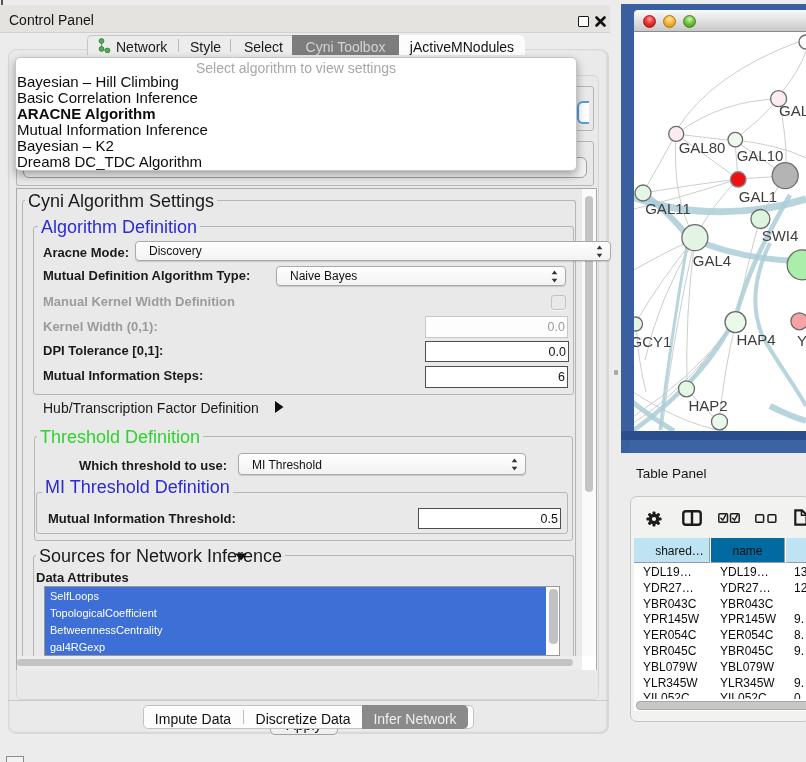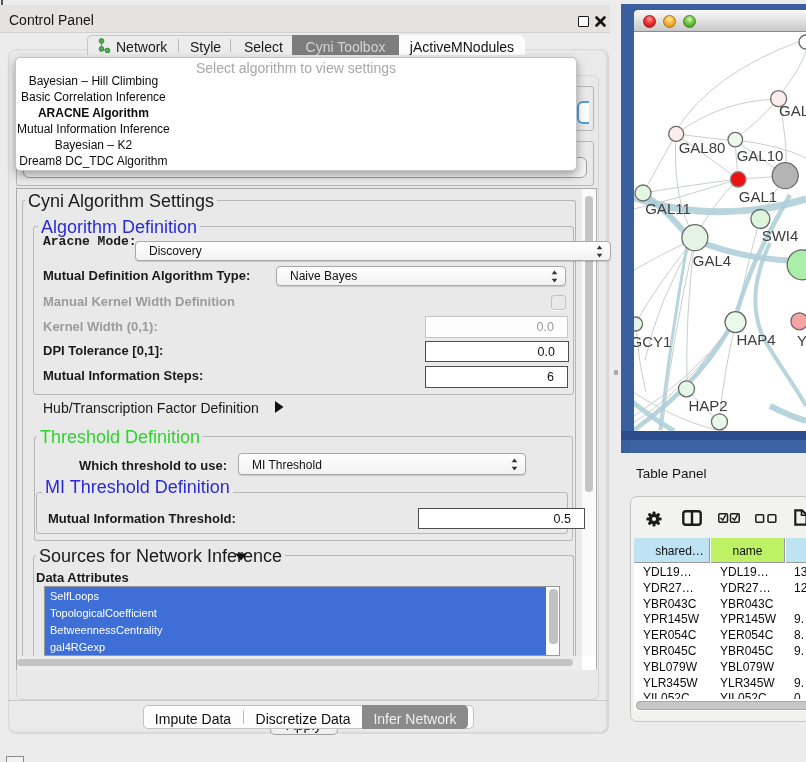--- a/index.html
+++ b/index.html
@@ -7,21 +7,21 @@
   body { font-family:"Liberation Sans", sans-serif; background:#ececec; position:relative; }
   .abs { position:absolute; }
   .bold { font-weight:bold; }
   .glabel { position:absolute; font-size:18px; background:#e9e9e9; padding:0 3px; line-height:14px; }
   .gbox { position:absolute; border:1px solid #b6b6b6; border-radius:3px; }
   .combo { position:absolute; background:linear-gradient(#ffffff,#f2f2f2); border:1px solid #a9a9a9; border-radius:4px;
            font-size:12px; color:#111; box-shadow:0 1px 1px rgba(0,0,0,0.15); }
   .combo .ctext { position:absolute; left:13px; top:2px; }
   .carr { position:absolute; right:7px; top:3px; width:7px; height:13px; }
   .field { position:absolute; background:#fff; border:1px solid #4e4e4e; font-size:12.5px;
-           color:#111; text-align:right; padding:3px 13px 0 0; }
+           color:#111; text-align:right; padding:3px 2px 0 0; }
   .flabel { position:absolute; font-size:13px; font-weight:bold; color:#1a1a1a; }
 </style>
 </head>
 <body>
 
 <div class="abs" style="left:0;top:0;width:620px;height:762px;background:#ececec;"></div>
 <div class="abs" style="left:1px;top:0;width:2px;height:5px;background:#555;"></div>
 <div class="abs" style="left:0;top:5px;width:610px;height:28px;background:#e5e3e0;border-bottom:1px solid #d2d0cd;"></div>
 <div class="abs" style="left:9px;top:12px;font-size:14px;color:#161616;">Control Panel</div>
 
@@ -64,21 +64,21 @@
 <div class="abs" style="left:17px;top:656px;width:565px;height:14px;background:#ededed;"></div>
 <div class="abs" style="left:17px;top:659px;width:556px;height:7px;background:#c4c4c4;border-radius:4px;"></div>
 <div class="abs" style="left:582px;top:656px;width:14px;height:14px;background:#fff;"></div>
 
 <div class="gbox" style="left:22px;top:200px;width:554px;height:456px;border-bottom:none;border-radius:3px 3px 0 0;"></div>
 <div class="glabel" style="left:25px;top:194px;color:#1a1a1a;">Cyni Algorithm Settings</div>
 
 <div class="gbox" style="left:33px;top:226px;width:541px;height:169px;"></div>
 <div class="glabel" style="left:38px;top:220px;color:#2b2bd6;">Algorithm Definition</div>
 
-<div class="flabel" style="left:43px;top:234px;font-family:Liberation Mono, monospace;">Aracne Mode:</div>
+<div class="flabel" style="left:43px;top:245px;">Aracne Mode:</div>
 <div class="combo" style="left:135px;top:241px;width:476px;height:20px;">
     <span class="ctext">Discovery</span>
   <svg class="carr" viewBox="0 0 7 13">
       <path d="M3.5 0.5 L6.3 4.3 L0.7 4.3 Z M3.5 12.5 L6.3 8.7 L0.7 8.7 Z" fill="#333"></path>
     </svg>
 </div>
 
 <div class="flabel" style="left:43px;top:268px;">Mutual Definition Algorithm Type:</div>
 <div class="combo" style="left:276px;top:266px;width:290px;height:20px;">
     <span class="ctext">Naive Bayes</span>
@@ -111,21 +111,21 @@
 <div class="combo" style="left:238px;top:453px;width:288px;height:22px;">
     <span class="ctext" style="top:4px;">MI Threshold</span>
   <svg class="carr" style="top:4px;" viewBox="0 0 7 13">
       <path d="M3.5 0.5 L6.3 4.3 L0.7 4.3 Z M3.5 12.5 L6.3 8.7 L0.7 8.7 Z" fill="#333"></path>
     </svg>
 </div>
 
 <div class="gbox" style="left:36px;top:492px;width:532px;height:42px;"></div>
 <div class="glabel" style="left:42px;top:480px;color:#2b2bd6;">MI Threshold Definition</div>
 <div class="flabel" style="left:48px;top:511px;">Mutual Information Threshold:</div>
-<div class="field" style="left:418px;top:508px;width:167px;height:21px;">0.5</div>
+<div class="field" style="left:418px;top:508px;width:143px;height:21px;">0.5</div>
 
 <div class="gbox" style="left:33px;top:555px;width:541px;height:101px;border-bottom:none;border-radius:3px 3px 0 0;"></div>
 <div class="glabel" style="left:36px;top:549px;color:#1a1a1a;">Sources for Network Inference</div>
 <svg class="abs" style="left:234px;top:552px;" width="14" height="10" viewBox="0 0 14 10">
     <path d="M1 1.5 L13 1.5 L7 8.5 Z" fill="#111"></path>
   </svg>
 
 <div class="flabel" style="left:36px;top:570px;">Data Attributes</div>
 
 <div class="abs" style="left:44px;top:586px;width:516px;height:70px;background:#fff;border:1px solid #989898;"></div>
@@ -142,21 +142,21 @@
 <div class="abs" style="left:143px;top:711px;width:100px;text-align:center;font-size:14px;color:#111;">Impute Data</div>
 <div class="abs" style="left:247px;top:711px;width:112px;text-align:center;font-size:14px;color:#111;">Discretize Data</div>
 <div class="abs" style="left:362px;top:711px;width:106px;text-align:center;font-size:14px;color:#efefef;">Infer Network</div>
 
 <div class="abs" style="left:6px;top:756px;width:18px;height:10px;border:1.5px solid #8a8a8a;background:#f2f2f2;"></div>
 
 <div class="abs" style="left:614px;top:370px;width:4px;height:5px;background:#a9a9a9;border-radius:1px;"></div>
 
 <div class="abs" style="left:15px;top:57px;width:562px;height:114px;background:#fff;border:1px solid #c4c4c4;border-radius:5px;box-shadow:0 4px 10px rgba(0,0,0,0.35);"></div>
 <div class="abs" style="left:15px;top:60px;width:562px;text-align:center;font-size:14px;color:#a7a7a7;">Select algorithm to view settings</div>
-<div class="abs" style="left:17px;top:74px;font-size:12px;color:#0c0c0c;line-height:15.9px;text-align:center;">
+<div class="abs" style="left:17px;top:74px;font-size:15px;color:#0c0c0c;line-height:15.9px;">
 Bayesian – Hill Climbing<br>
 Basic Correlation Inference<br>
 <span class="bold">ARACNE Algorithm</span><br>
 Mutual Information Inference<br>
 Bayesian – K2<br>
 Dream8 DC_TDC Algorithm
 </div>
 
 <div class="abs" style="left:621px;top:4px;width:185px;height:449px;background:#3a5f9e;"></div>
 <div class="abs" style="left:621px;top:431px;width:185px;height:9px;background:#2b4d8e;"></div>
@@ -276,21 +276,21 @@
   <rect x="13" y="0.8" width="7.8" height="7.4" rx="1" fill="none" stroke="#1c1c1c" stroke-width="1.5"></rect>
 </svg>
 <svg class="abs" style="left:794px;top:509px;" width="13" height="17" viewBox="0 0 13 17">
   <path d="M1.3 1.3 L8 1.3 L12.5 5.8 L12.5 15.7 L1.3 15.7 Z" fill="none" stroke="#1c1c1c" stroke-width="2.2"></path>
   <path d="M7.5 1.3 L7.5 6.3 L12.5 6.3" fill="none" stroke="#1c1c1c" stroke-width="1.6"></path>
 </svg>
 
 <div class="abs" style="left:634px;top:538px;width:172px;height:173px;background:#fff;overflow:hidden;">
 
   <div class="abs" style="left:0;top:0;width:76px;height:25px;background:#bee3f2;border-bottom:1px solid #9b9b9b;border-right:1px solid #9b9b9b;text-align:center;font-size:12px;color:#111;padding-top:6px;padding-left:16px;">shared…</div>
-  <div class="abs" style="left:77px;top:0;width:74px;height:25px;background:#bef264;border-bottom:1px solid #9b9b9b;border-right:1px solid #9b9b9b;text-align:center;font-size:12px;color:#111;padding-top:6px;">name</div>
+  <div class="abs" style="left:77px;top:0;width:74px;height:25px;background:#0369a1;border-bottom:1px solid #9b9b9b;border-right:1px solid #9b9b9b;text-align:center;font-size:12px;color:#111;padding-top:6px;">name</div>
   <div class="abs" style="left:152px;top:0;width:20px;height:25px;background:#bee3f2;border-bottom:1px solid #9b9b9b;"></div>
 
   <div class="abs" style="left:9px;top:27px;font-size:12px;color:#0c0c0c;line-height:15.8px;white-space:pre;">YDL19…
 YDR27…
 YBR043C
 YPR145W
 YER054C
 YBR045C
 YBL079W
 YLR345W

